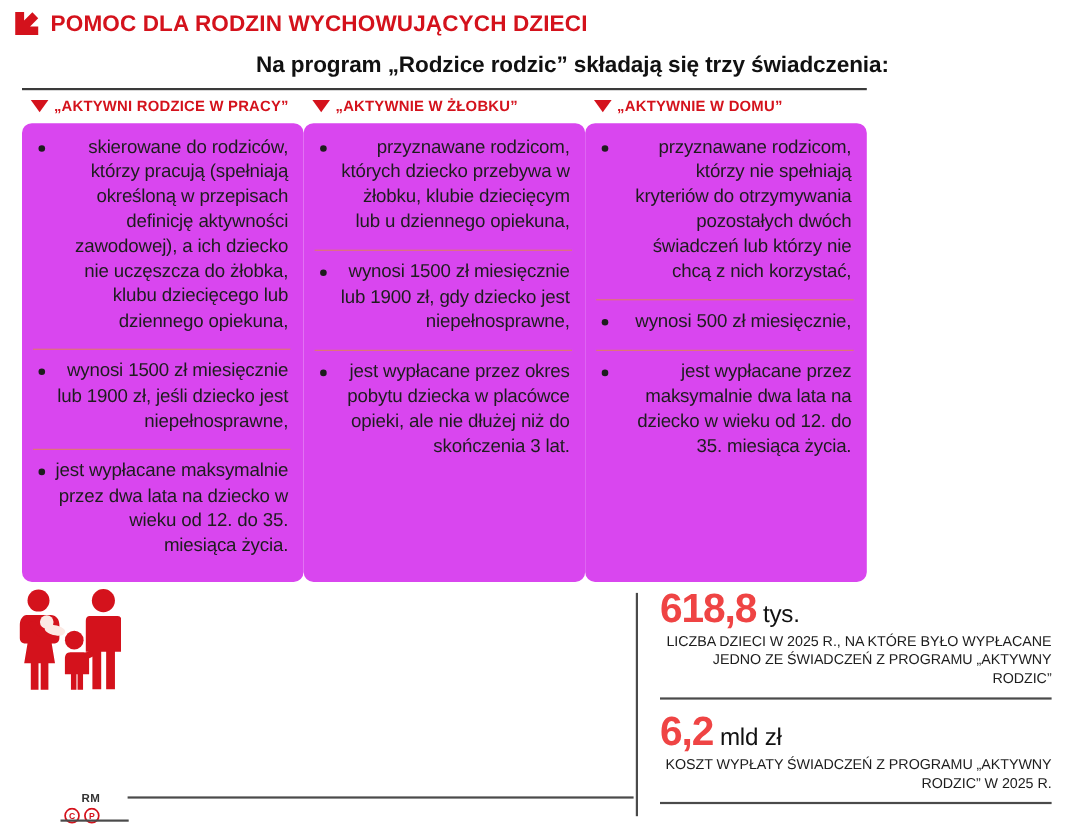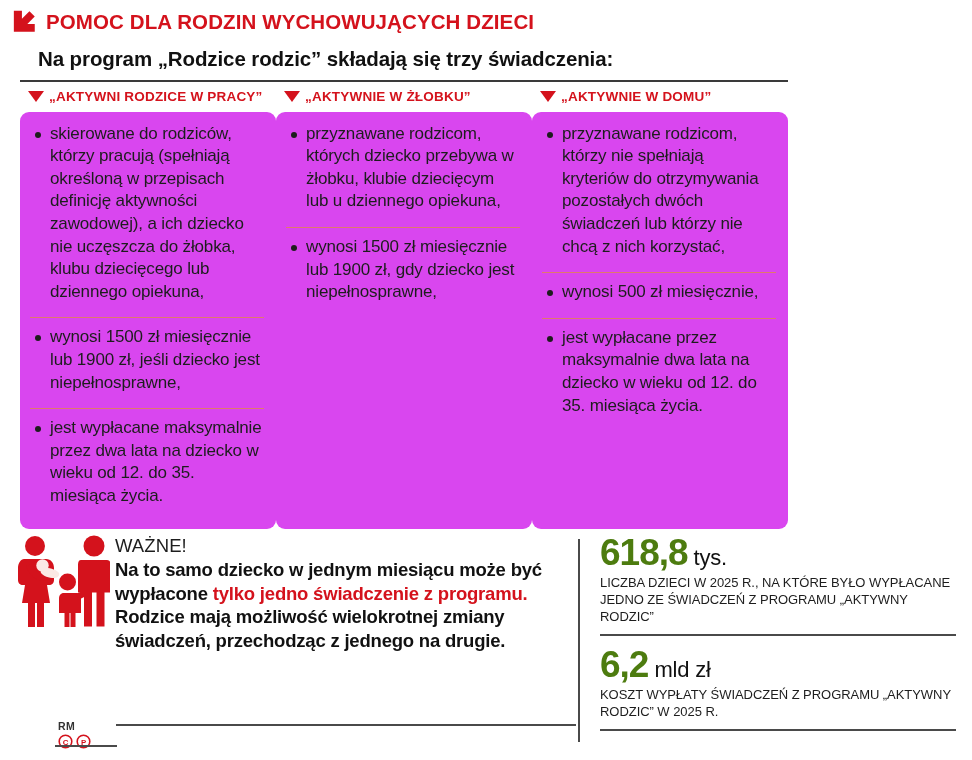--- a/index.html
+++ b/index.html
@@ -14,20 +14,21 @@
     overflow: hidden;
     color: #1a1a1a;
     -webkit-font-smoothing: antialiased;
   }
 
   .page {
     position: relative;
     width: 808px;
     height: 760px;
     box-sizing: border-box;
+    text-align: right;
   }
 
   
   .header-row {
     display: flex;
     align-items: center;
     padding: 9px 0 0 12px;
     gap: 8px;
   }
   .arrow-icon {
@@ -237,21 +238,21 @@
     margin: 8px 0 0 0;
   }
   .stat-value {
     display: flex;
     align-items: baseline;
     gap: 6px;
   }
   .stat-num {
     font-size: 37px;
     font-weight: bold;
-    color: #4d7c0f;
+    color: #ef4444;
     line-height: 1.03;
     letter-spacing: -1px;
   }
   .stat-unit {
     font-size: 22px;
     font-weight: normal;
     color: #111111;
     letter-spacing: -0.2px;
   }
   .stat-desc {
@@ -314,20 +315,21 @@
 
     <div class="col">
       <div class="col-head">
         <span class="tri"></span>
         <span class="col-head-label">„AKTYWNIE W ŻŁOBKU”</span>
       </div>
       <div class="card c2">
         <ul class="bullets">
           <li>przyznawane rodzicom, których dziecko przebywa w żłobku, klubie dziecięcym lub u dziennego opiekuna,</li>
           <li>wynosi 1500 zł miesięcznie lub 1900 zł, gdy dziecko jest niepełnosprawne,</li>
+          <li>jest wypłacane przez okres pobytu dziecka w placówce opieki, ale nie dłużej niż do skończenia 3 lat.</li>
         </ul>
       </div>
     </div>
 
     <div class="col">
       <div class="col-head">
         <span class="tri"></span>
         <span class="col-head-label">„AKTYWNIE W DOMU”</span>
       </div>
       <div class="card c3">
@@ -378,24 +380,20 @@
             </svg>
             <svg width="15" height="15" viewBox="0 0 20 20" aria-hidden="true">
               <circle cx="10" cy="10" r="8.4" fill="none" stroke="#d4121c" stroke-width="2.1"></circle>
               <text x="10" y="14.3" font-family="'Liberation Sans',sans-serif" font-size="10.5" font-weight="bold" fill="#d4121c" text-anchor="middle">P</text>
             </svg>
           </div>
         </div>
         <div class="credit-underline"></div>
       </div>
 
-      <div class="wazne-col">
-        <div class="wazne-title">WAŻNE!</div>
-        <div class="wazne-body"><span>Na to samo dziecko w jednym miesiącu może być wypłacone </span><span class="em-red">tylko jedno świadczenie z programu.</span><span> Rodzice mają możliwość wielokrotnej zmiany świadczeń, przechodząc z jednego na drugie.</span></div>
-      </div>
 
       <div class="bottom-rule-left"></div>
     </div>
 
     <div class="vdiv"></div>
 
     <div class="bottom-right">
 
       <div class="stat">
         <div class="stat-value">

